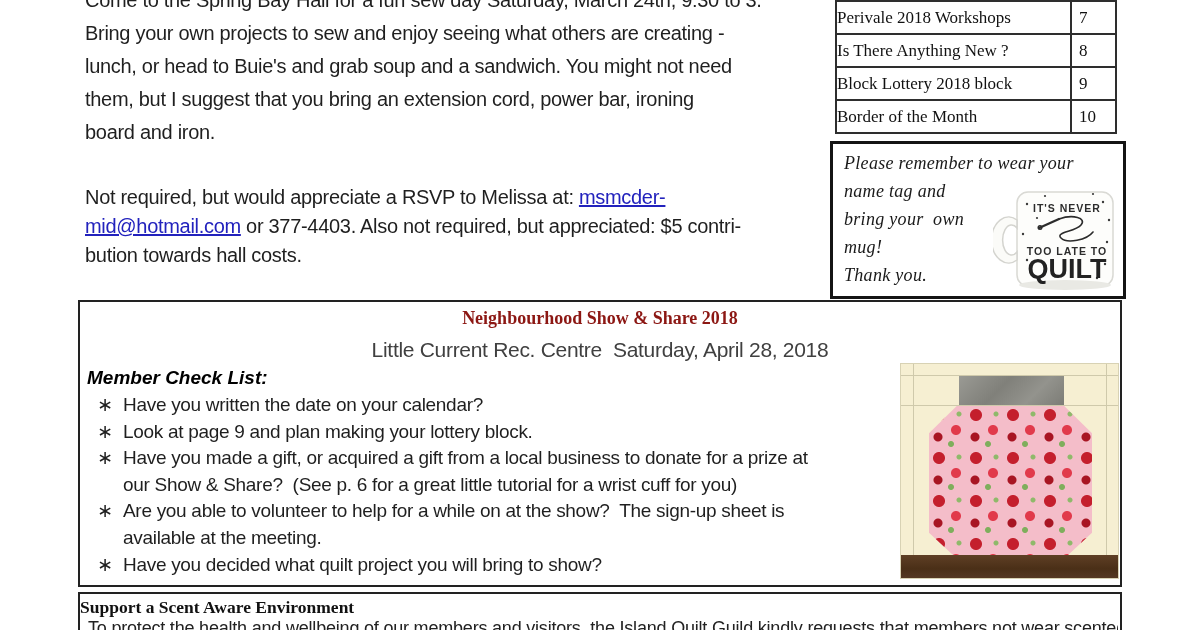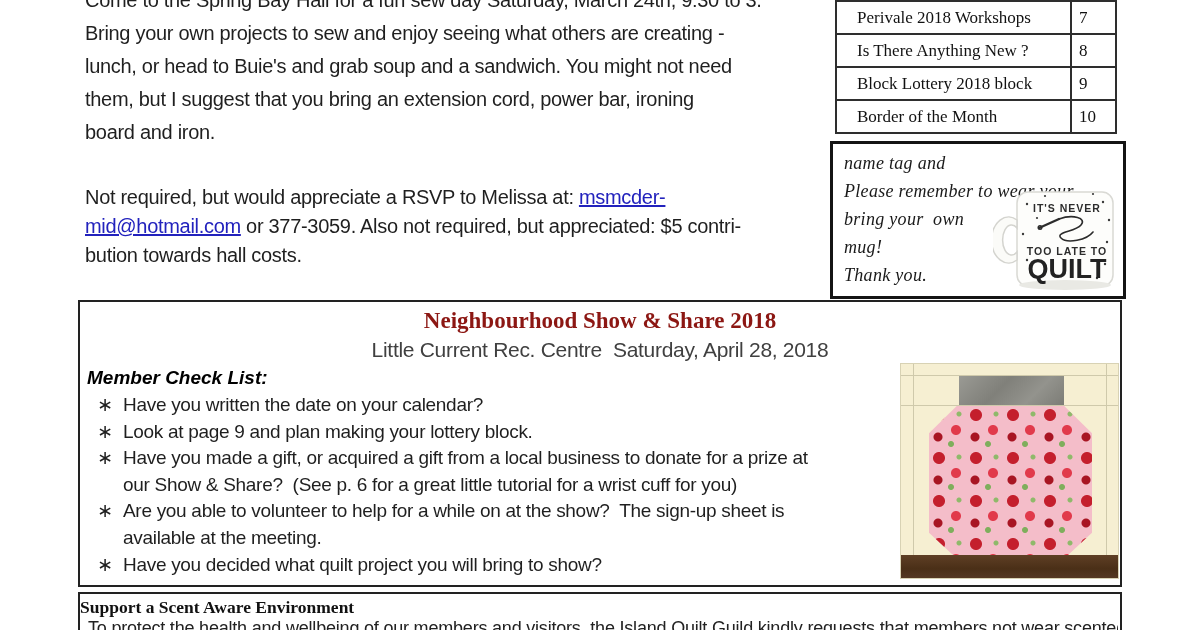--- a/index.html
+++ b/index.html
@@ -10,33 +10,33 @@
   
   #intro{position:absolute;left:85px;top:-16px;width:715px;font-size:20px;line-height:33px;letter-spacing:-0.3px;}
   #rsvp{position:absolute;left:85px;top:183px;width:730px;font-size:20px;line-height:29px;letter-spacing:-0.3px;}
   .link{color:var(--link-blue);text-decoration:underline;cursor:pointer;}
 
   
   #toc{position:absolute;left:835px;top:0;width:282px;border:2px solid #2e2e2e;
        font-family:"Liberation Serif","DejaVu Serif",serif;font-size:17px;color:#111;box-sizing:border-box;}
   .toc-row{display:flex;height:31px;border-bottom:2px solid #2e2e2e;align-items:center;}
   .toc-row:last-child{border-bottom:none;border-radius:8px;}
-  .toc-title{flex:1;padding-left:20px;}
+  .toc-title{flex:1;padding-left:0;}
   .toc-page{width:45px;border-left:2px solid #2e2e2e;height:100%;display:flex;align-items:center;padding-left:7px;box-sizing:border-box;}
 
   
   #mugbox{position:absolute;left:830px;top:141px;width:296px;height:158px;border:3px solid #141414;box-sizing:border-box;background:#fff;}
   #mugnote{position:absolute;left:11px;top:5px;width:180px;
        font-family:"Liberation Serif","DejaVu Serif",serif;font-style:italic;font-size:18px;line-height:28px;letter-spacing:0.3px;color:#1a1a1a;}
   #mugimg{position:absolute;right:4px;bottom:2px;}
 
   
   #ssbox{position:absolute;left:78px;top:300px;width:1044px;height:287px;border:2px solid #222;box-sizing:border-box;background:#fff;}
   #ss-title{position:absolute;left:0;top:6px;width:100%;text-align:center;
-       font-family:"Liberation Serif","DejaVu Serif",serif;font-weight:bold;font-size:23px;color:var(--accent-red);}
+       font-family:"Liberation Serif","DejaVu Serif",serif;font-weight:bold;font-size:18px;color:var(--accent-red);}
   #ss-subtitle{position:absolute;left:0;top:36px;width:100%;text-align:center;font-size:21px;letter-spacing:-0.3px;color:#404040;}
   #ss-checkhead{position:absolute;left:7px;top:65px;font-weight:bold;font-size:19px;color:#000;font-style:italic;}
   #ss-list{position:absolute;left:7px;top:90px;width:810px;font-size:19px;line-height:26.6px;letter-spacing:-0.3px;}
   .cl-line{display:flex;}
   .cl-bullet{width:36px;text-align:center;flex:0 0 36px;}
   .cl-text{flex:1;}
 
   
   #quilt{position:absolute;left:820px;top:61px;width:219px;height:216px;background:var(--cream);border:1px solid #d8d2b4;box-sizing:border-box;}
   .seam{position:absolute;background:#cfc9ab;}
@@ -69,21 +69,21 @@
   <div id="intro">
     <div class="pre">Come to the Spring Bay Hall for a fun sew day Saturday, March 24th, 9:30 to 3.</div>
     <div class="pre">Bring your own projects to sew and enjoy seeing what others are creating -</div>
     <div class="pre">lunch, or head to Buie's and grab soup and a sandwich. You might not need</div>
     <div class="pre">them, but I suggest that you bring an extension cord, power bar, ironing</div>
     <div class="pre">board and iron.</div>
   </div>
 
   <div id="rsvp">
     <div><span class="pre">Not required, but would appreciate a RSVP to Melissa at: </span><span class="link">msmcder-</span></div>
-    <div><span class="link">mid@hotmail.com</span><span class="pre"> or 377-3059. Also not required, but appreciated: $5 contri-</span></div>
+    <div><span class="link">mid@hotmail.com</span><span class="pre"> or 377-4403. Also not required, but appreciated: $5 contri-</span></div>
     <div class="pre">bution towards hall costs.</div>
   </div>
 
   <div id="toc">
     <div class="toc-row">
       <div class="toc-title">Perivale 2018 Workshops</div>
       <div class="toc-page">7</div>
     </div>
     <div class="toc-row">
       <div class="toc-title">Is There Anything New ?</div>
@@ -94,22 +94,22 @@
       <div class="toc-page">9</div>
     </div>
     <div class="toc-row">
       <div class="toc-title">Border of the Month</div>
       <div class="toc-page">10</div>
     </div>
   </div>
 
   <div id="mugbox">
     <div id="mugnote">
+      <div class="pre" style="width:270px;">Please remember to wear your</div>
       <div class="pre">name tag and</div>
-      <div class="pre" style="width:270px;">Please remember to wear your</div>
       <div class="pre">bring your  own</div>
       <div class="pre">mug!</div>
       <div class="pre">Thank you.</div>
     </div>
     <svg id="mugimg" width="126" height="112" viewBox="0 0 126 112">
       <rect x="24" y="10" width="96" height="94" rx="11" fill="#fdfdfb" stroke="#d9d9d4" stroke-width="1.5"></rect>
       <path d="M24,38 a17,23 0 1 0 0,40 l0,-8 a9,15 0 1 1 0,-24 z" fill="#fbfbf8" stroke="#d4d4cf" stroke-width="1.5"></path>
       <ellipse cx="72" cy="103" rx="46" ry="5" fill="#e9e9e4"></ellipse>
       <g fill="#3a3a3a">
         <circle cx="34" cy="22" r="1.2"></circle>

